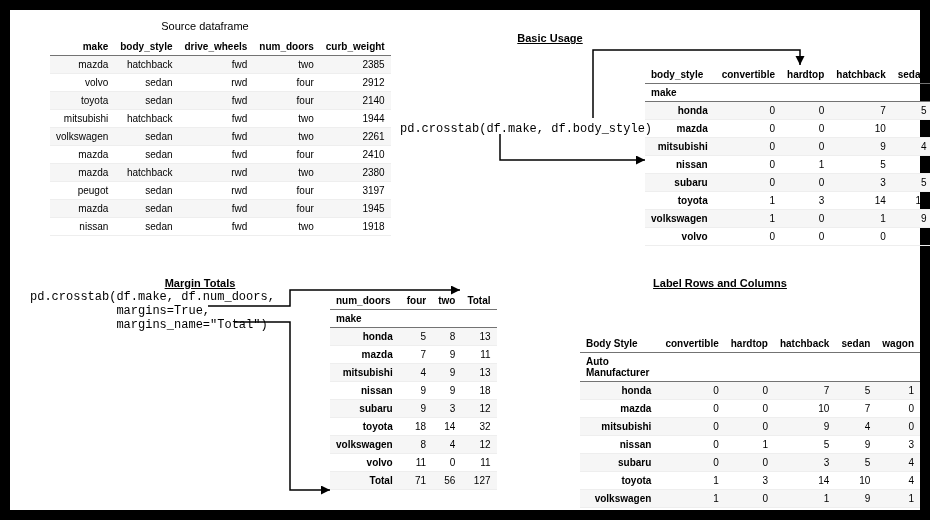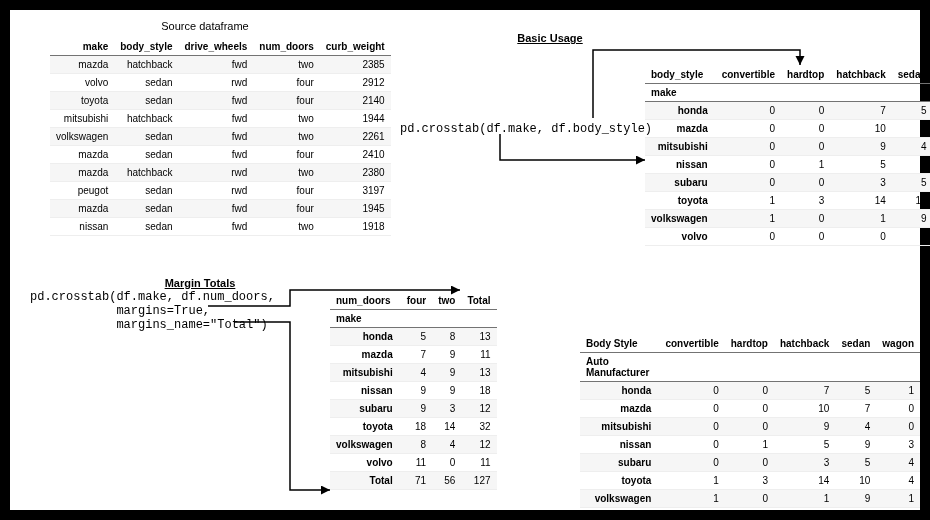--- a/index.html
+++ b/index.html
@@ -298,20 +298,21 @@
           <tr>
             <th>Total</th>
             <td>71</td>
             <td>56</td>
             <td>127</td>
           </tr>
         </tbody>
       </table>
   </div>
 
+  <div class="block heading underline" style="left:610px; top:255px; width:200px;">Label Rows and Columns</div>
 
 
   <div class="block" style="left:570px; top:325px;">
     <table class="df" id="label-table">
         <thead>
           <tr>
             <th style="text-align: left;">Body Style</th>
             <th>convertible</th>
             <th>hardtop</th>
             <th>hatchback</th>

